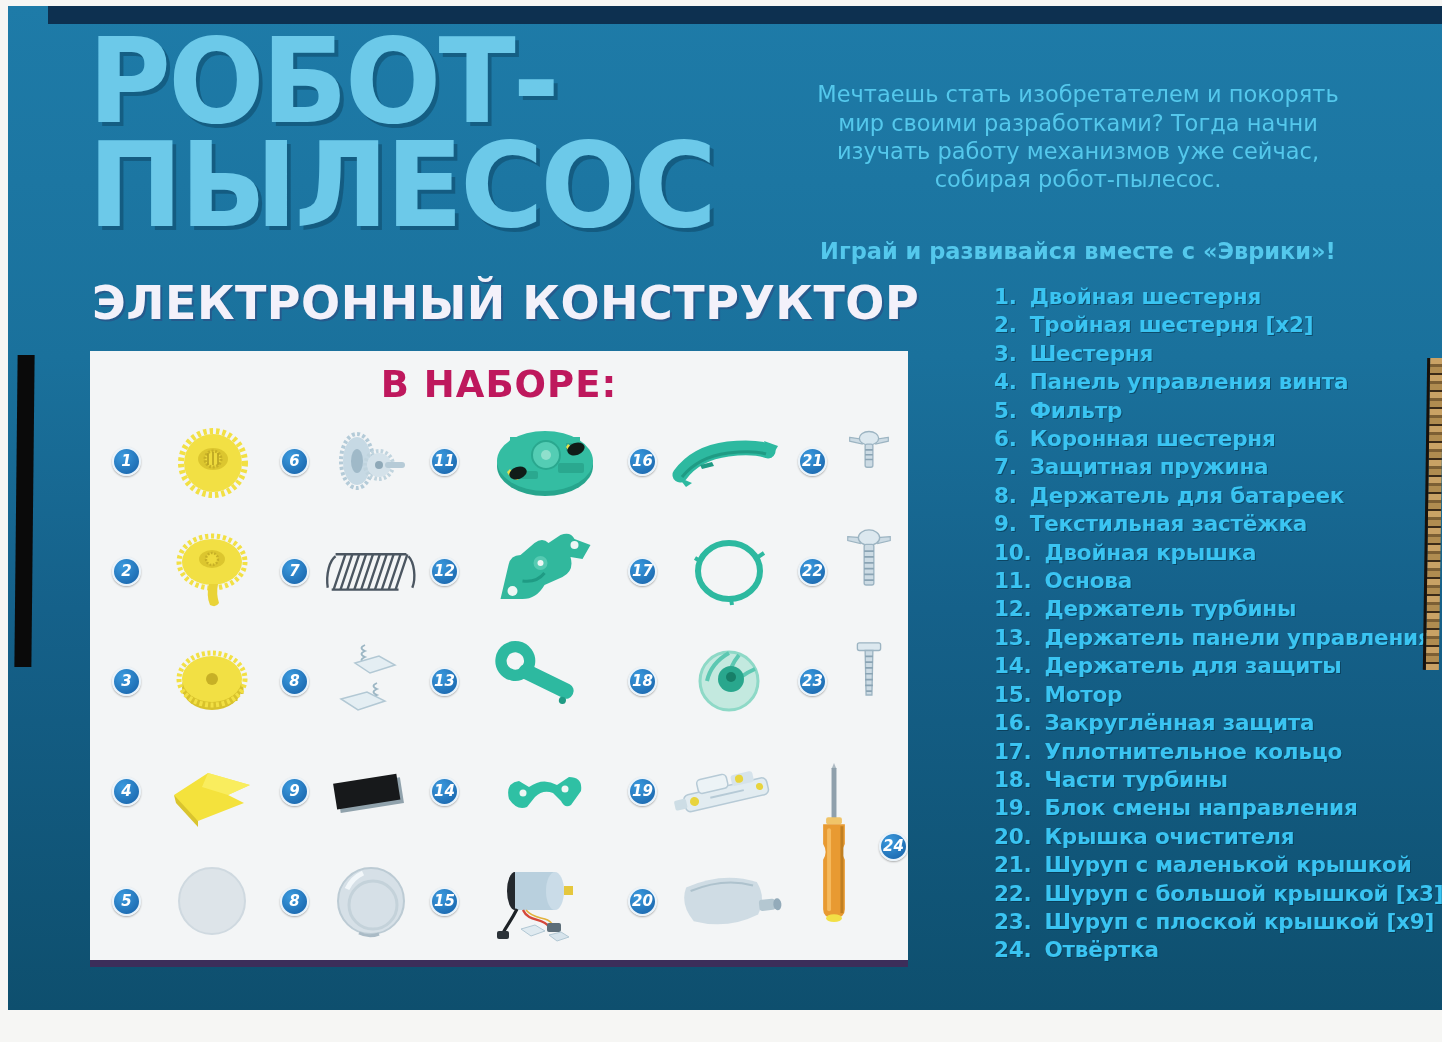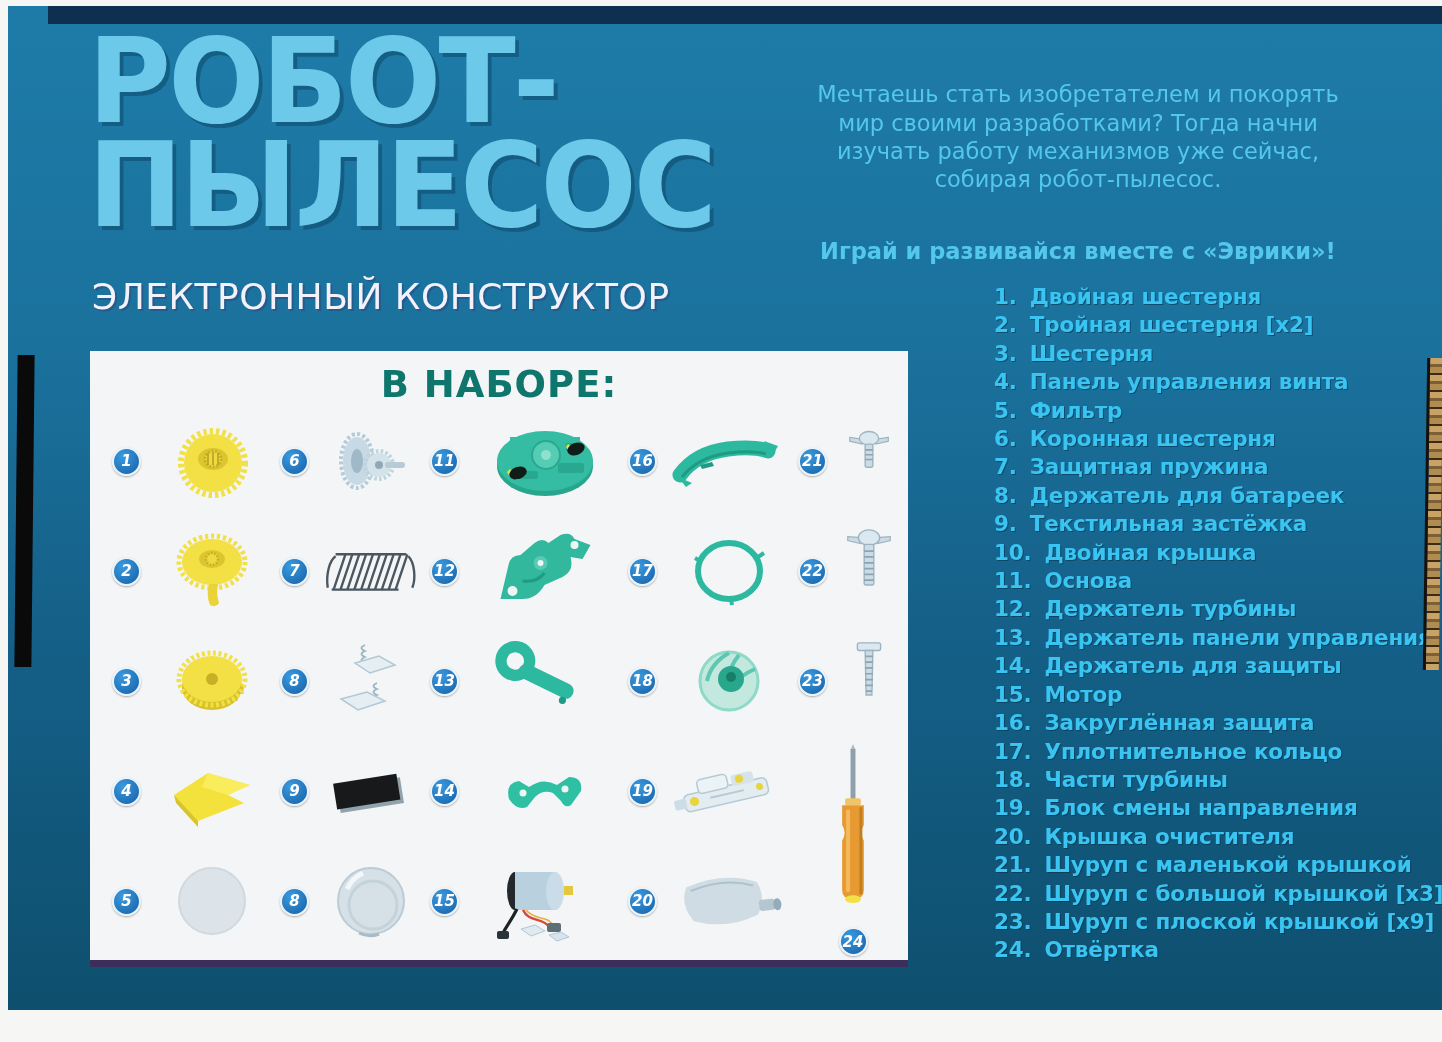--- a/index.html
+++ b/index.html
@@ -32,55 +32,55 @@
   
   .title {
     position:absolute; left:80px; top:24px;
     font-size:118px; font-weight:bold; line-height:0.88;
     letter-spacing:-3px; color:#6cc9e9; white-space:pre-line;
     transform:scaleX(0.96); transform-origin:left top;
     text-shadow:4px 4px 0 rgba(12,62,92,0.45);
   }
   .subtitle {
     position:absolute; left:84px; top:270px;
-    font-size:36px; font-weight:normal; letter-spacing:0.5px;
+    font-size:46px; font-weight:bold; letter-spacing:0.5px;
     color:#f3f1fa; text-shadow:2px 2px 0 rgba(60,45,110,0.35);
   }
   
   .intro {
     position:absolute; left:790px; top:46px; width:560px;
     text-align:center; color:#54c8ec;
     font-size:22.5px; line-height:1.26; white-space:pre-line;
   }
   .intro .p2 { margin-top:15px;font-weight:bold; }
   
   .panel {
     position:absolute; left:82px; top:345px; width:818px; height:616px;
     background:#f3f5f6; border-bottom:7px solid #3c2e5a;
   }
   .panel-title {
     margin-top:12px; text-align:center;
-    font-size:37px; font-weight:bold; letter-spacing:1px; color:#0f766e;
+    font-size:37px; font-weight:bold; letter-spacing:1px; color:#be185d;
   }
   .grid {
     display:grid; grid-template-columns:168px 150px 198px 170px 1fr;
     grid-auto-rows:110px; padding-left:22px; margin-top:0;
   }
   .cell { display:flex; align-items:center; gap:2px; }
   .cell svg { display:block; }
   .icon-wrap { flex:1; display:flex; justify-content:center; align-items:center; }
   .badge {
     flex:0 0 auto; width:29px; height:29px; border-radius:50%;
     background:radial-gradient(circle at 35% 30%,#3b9ade,#155fa6);
     border:2px solid #eaf3fa; color:#fff;
     font-size:15px; font-weight:bold; font-style:italic;
     display:flex; align-items:center; justify-content:center;
     box-shadow:0 1px 2px rgba(0,0,0,0.3);
   }
-  .sd-cell { grid-row:span 2; flex-direction:column; gap:10px; }
+  .sd-cell { grid-row:span 2; flex-direction:row; gap:10px; }
   
   .parts-list {
     position:absolute; left:986px; top:277px; width:420px;
     list-style:none; color:#3ac4f2;
     font-size:21.5px; font-weight:bold; letter-spacing:-0.2px;
     text-shadow:1px 1px 0 rgba(6,48,70,0.55);
   }
   .parts-list li { line-height:28.4px; white-space:nowrap; display:flex; }
   .pl-num { margin-right:13px; }
 </style>

